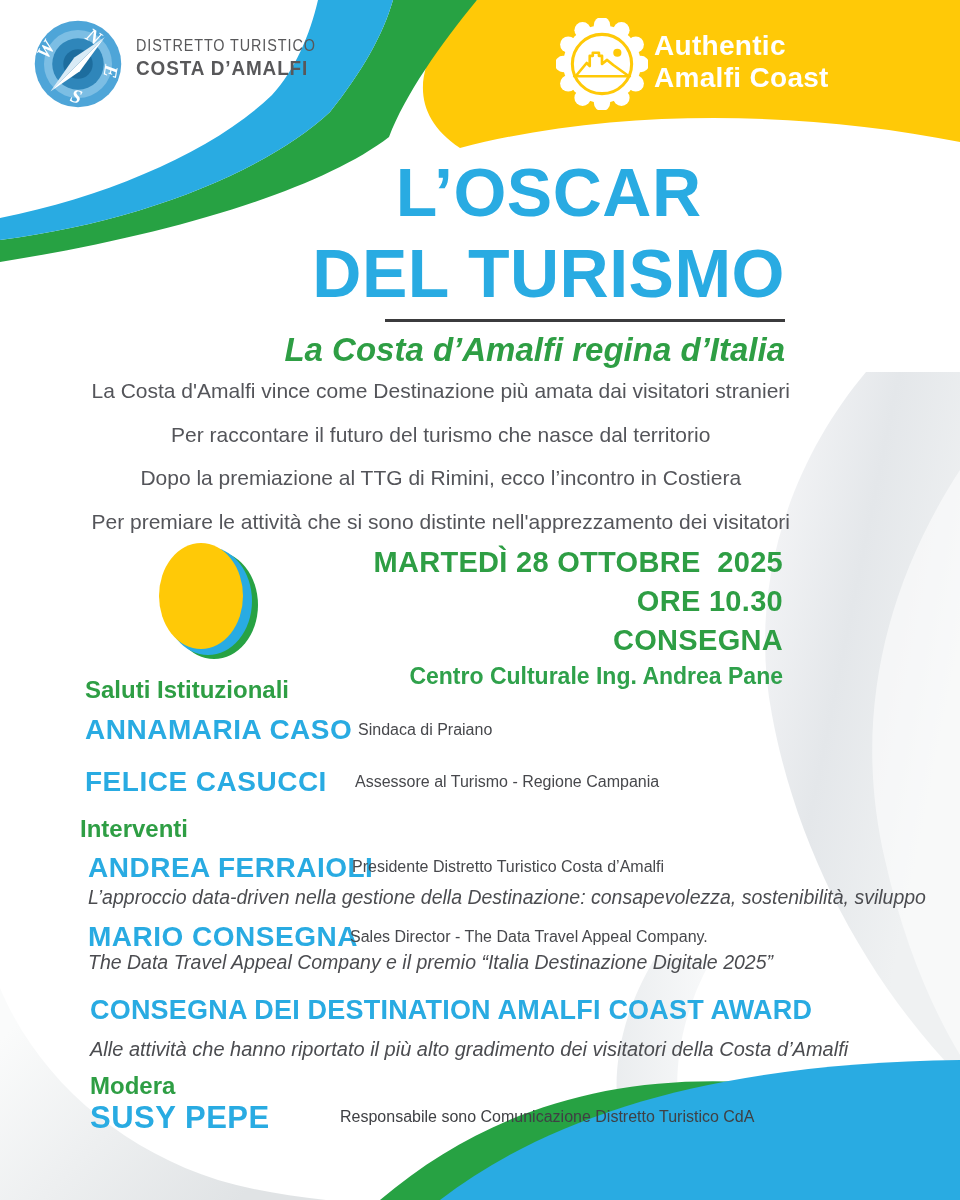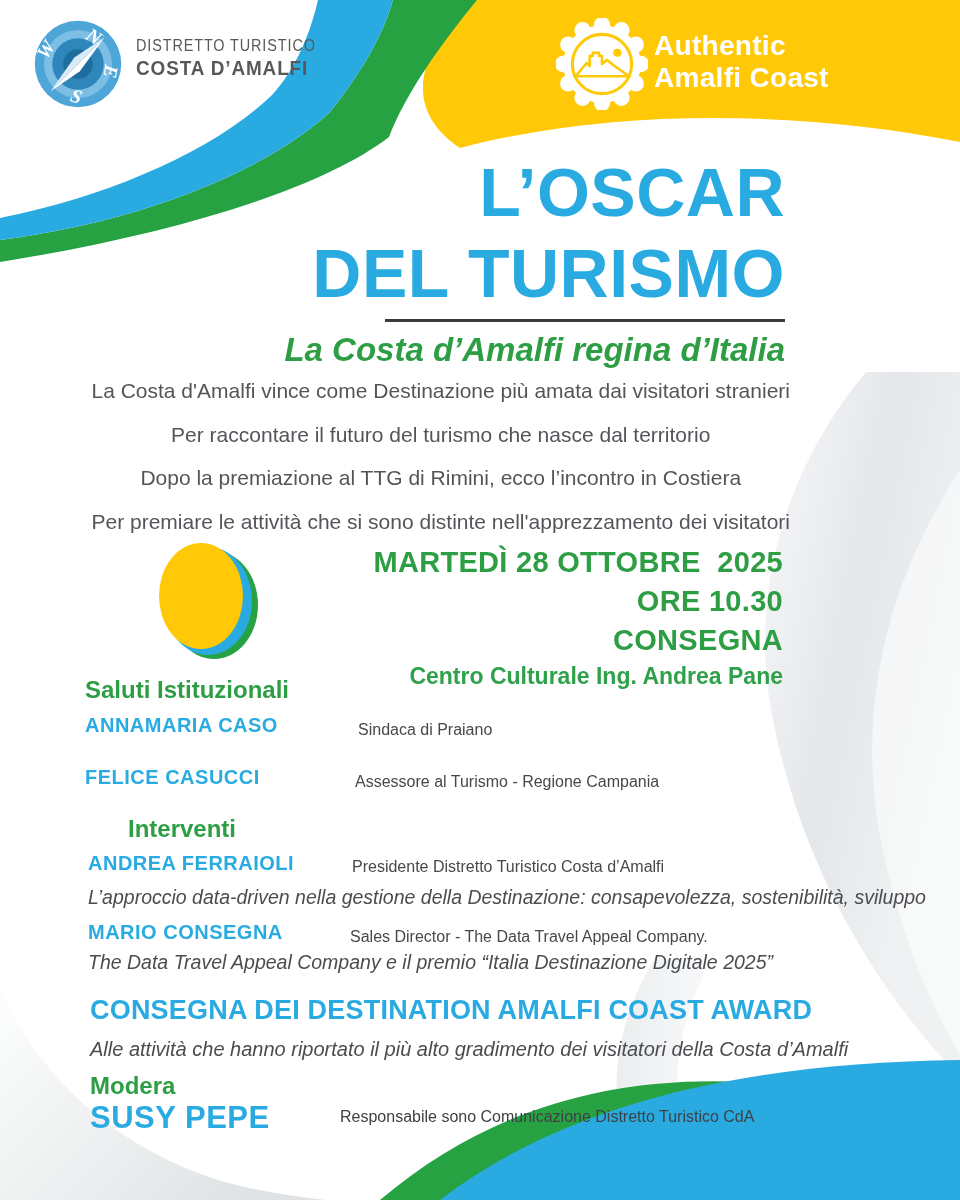--- a/index.html
+++ b/index.html
@@ -11,36 +11,36 @@
   
   .orgtext{left:136px;top:36px;color:#58585a;transform:scaleX(.9);transform-origin:left top;}
   .orgtext .l1{font-size:16px;font-weight:500;letter-spacing:1px;line-height:20px;}
   .orgtext .l2{font-size:21px;font-weight:700;letter-spacing:1px;line-height:24px;}
 
   
   .brandtext{left:654px;top:30px;color:#ffffff;}
   .brandtext div{font-size:28px;font-weight:600;line-height:32px;letter-spacing:.3px;}
 
   
-  .title{right:175px;top:152px;text-align:right;color:#29abe2;font-weight:800;
+  .title{right:175px;top:152px;text-align:center;color:#29abe2;font-weight:800;
          font-size:68px;line-height:81px;letter-spacing:.5px;}
   .divider{right:175px;top:319px;width:400px;height:3px;background:#3b3b3d;}
   .subtitle{right:175px;top:331px;text-align:center;color:#2e9e44;font-weight:700;
             font-style:italic;font-size:33px;}
 
   
   .intro{right:170px;top:369px;text-align:center;color:#54555a;font-size:21px;line-height:43.5px;}
 
   
   .event{right:177px;top:543px;text-align:right;color:#2e9e44;}
   .event .big{font-size:29px;font-weight:800;line-height:39px;letter-spacing:.3px;}
   .event .venue{font-size:23px;font-weight:600;color:#2fa14b;margin-top:3px;}
 
   .heading{color:#2e9e44;font-weight:700;font-size:24px;}
-  .name{color:#29abe2;font-weight:700;font-size:20px;letter-spacing:.5px;}
+  .name{color:#29abe2;font-weight:700;font-size:28px;letter-spacing:.5px;}
   .role{color:#47484c;font-size:16px;}
   .topic{color:#4b4c50;font-size:19.5px;font-style:italic;}
 
   .award{left:90px;top:995px;color:#29abe2;font-weight:800;font-size:27px;letter-spacing:.2px;}
   .susy{font-size:31px;}
 </style>
 </head>
 <body>
 
 <div class="poster">
@@ -152,21 +152,21 @@
   </div>
 
   <div class="layer heading" style="left:85px;top:676px;">Saluti Istituzionali</div>
 
   <div class="layer name" style="left:85px;top:714px;">ANNAMARIA CASO</div>
   <div class="layer role" style="left:358px;top:721px;">Sindaca di Praiano</div>
 
   <div class="layer name" style="left:85px;top:766px;">FELICE CASUCCI</div>
   <div class="layer role" style="left:355px;top:773px;">Assessore al Turismo - Regione Campania</div>
 
-  <div class="layer heading" style="left:80px;top:815px;margin-left:48px;">Interventi</div>
+  <div class="layer heading" style="left:80px;top:815px;">Interventi</div>
 
   <div class="layer name" style="left:88px;top:852px;">ANDREA FERRAIOLI</div>
   <div class="layer role" style="left:352px;top:858px;">Presidente Distretto Turistico Costa d’Amalfi</div>
   <div class="layer topic" style="left:88px;top:886px;">L’approccio data-driven nella gestione della Destinazione: consapevolezza, sostenibilità, sviluppo</div>
 
   <div class="layer name" style="left:88px;top:921px;">MARIO CONSEGNA</div>
   <div class="layer role" style="left:350px;top:928px;">Sales Director - The Data Travel Appeal Company.</div>
   <div class="layer topic" style="left:88px;top:951px;">The Data Travel Appeal Company e il premio “Italia Destinazione Digitale 2025”</div>
 
   <div class="layer award">CONSEGNA DEI DESTINATION AMALFI COAST AWARD</div>

